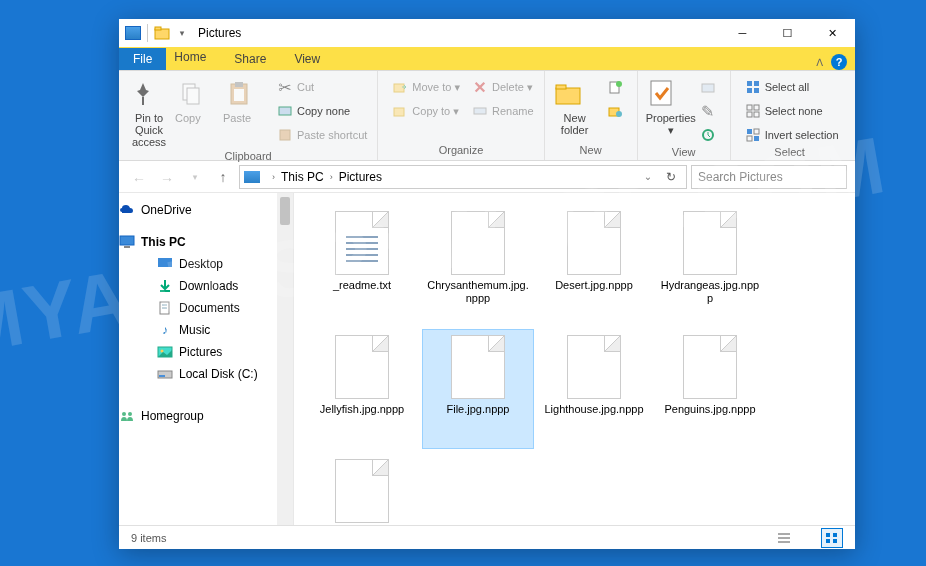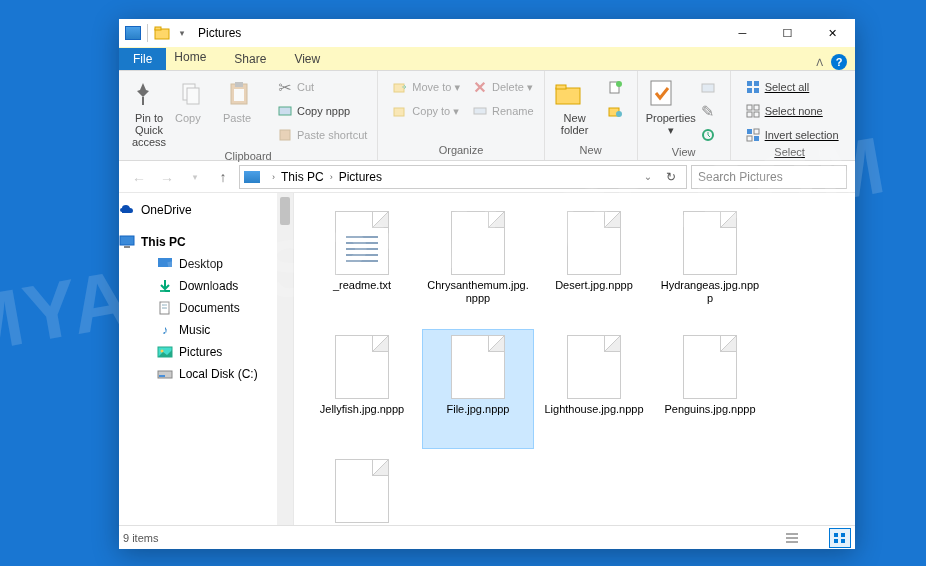--- a/index.html
+++ b/index.html
@@ -10,21 +10,21 @@
     
     .titlebar { height: 28px; display: flex; align-items: center; padding: 0 0 0 6px; background: #fff; }
     .title-icon { width: 16px; height: 14px; background: linear-gradient(180deg, #4ba0e8 0%, #2a80c8 100%); border: 1px solid #1565c0; margin-right: 2px; }
     .title-sep { width: 1px; height: 18px; background: #ccc; margin: 0 4px; }
     .qat-icon { width: 16px; height: 16px; margin: 0 2px; }
     .title-text { font-size: 12px; margin-left: 6px; color: #000; }
     .titlebar-spacer { flex: 1; }
     .win-btn { width: 45px; height: 28px; display: flex; align-items: center; justify-content: center; font-size: 11px; cursor: pointer; }
     
     
-    .tabs { height: 24px; display: flex; align-items: flex-end; background: #fef9c3; border-bottom: 1px solid #dadada; }
+    .tabs { height: 24px; display: flex; align-items: flex-end; background: #fde047; border-bottom: 1px solid #dadada; }
     .tab { padding: 4px 14px; font-size: 12px; cursor: pointer; color: #444; }
     .tab.file { background: #1979ca; color: #fff; }
     .tab.active { border-bottom: 2px solid transparent; padding-left: 8px; }
     .tabs-spacer { flex: 1; }
     .tabs-right { display: flex; align-items: center; padding-right: 8px; gap: 8px; }
     .chevron-up { font-size: 10px; color: #666; cursor: pointer; }
     .help-icon { width: 16px; height: 16px; background: #0078d7; border-radius: 50%; color: #fff; display: flex; align-items: center; justify-content: center; font-size: 11px; font-weight: bold; cursor: pointer; }
     
     
     .ribbon { height: 90px; background: #f5f6f7; border-bottom: 1px solid #dadada; display: flex; }
@@ -67,21 +67,21 @@
     .file-item { width: 112px; height: 120px; display: flex; flex-direction: column; align-items: center; padding: 6px 4px; cursor: pointer; }
     .file-item.selected { background: #cce8ff; border: 1px solid #99d1ff; padding: 5px 3px; }
     .file-icon { width: 54px; height: 64px; position: relative; margin-bottom: 4px; }
     .blank-page { width: 100%; height: 100%; background: #fff; border: 1px solid #ccc; position: relative; }
     .page-fold { position: absolute; top: 0; right: 0; width: 16px; height: 16px; background: linear-gradient(135deg, #fff 0%, #fff 48%, #ccc 50%, #eee 52%, #eee 100%); border-left: 1px solid #ccc; border-bottom: 1px solid #ccc; }
     .txt-lines { position: absolute; top: 24px; left: 10px; right: 10px; }
     .txt-lines div { height: 2px; background: #8aa4bf; margin-bottom: 4px; }
     .file-label { font-size: 11px; text-align: center; line-height: 1.2; color: #000; word-break: break-word; }
     
     
-    .statusbar { height: 24px; border-top: 1px solid #e0e0e0; display: flex; align-items: center; padding: 0 4px; font-size: 11px; color: #555; gap: 24px; }
+    .statusbar { height: 24px; border-top: 1px solid #e0e0e0; display: flex; align-items: center; padding: 0 12px; font-size: 11px; color: #555; gap: 24px; }
     .statusbar-spacer { flex: 1; }
     .view-btn { width: 22px; height: 20px; border: 1px solid transparent; display: flex; align-items: center; justify-content: center; cursor: pointer; margin-left: 2px; }
     .view-btn.active { border-color: #0078d7; background: #e5f1fb; }
   </style>
 </head>
 <body>
 
 <div class="watermark">MYANTISPYWARE.COM</div>
 
 <div class="window">
@@ -151,21 +151,21 @@
           <div class="ribbon-btn-small disabled">
               <div class="ico">✂</div>
               <span class="lbl">Cut</span>
             </div>
           <div class="ribbon-btn-small">
               <div class="ico">
                 <svg width="14" height="14">
                   <rect x="1" y="3" width="12" height="8" fill="#cde" stroke="#5a8"></rect>
                 </svg>
               </div>
-              <span class="lbl">Copy nppp</span>
+              <span class="lbl">Copy none</span>
             </div>
           <div class="ribbon-btn-small disabled">
               <div class="ico">
                 <svg width="14" height="14">
                   <rect x="2" y="2" width="10" height="10" fill="#d9a86c" stroke="#a67c3c"></rect>
                 </svg>
               </div>
               <span class="lbl">Paste shortcut</span>
             </div>
         </div>
@@ -273,21 +273,21 @@
                   <circle cx="7" cy="7" r="5" fill="none" stroke="#3a7" stroke-width="2"></circle>
                   <path d="M7 4 L7 7 L9 9" stroke="#3a7" fill="none"></path>
                 </svg>
               </div>
             </div>
         </div>
       </div>
       <div class="ribbon-group-label">View</div>
     </div>
 
-    <div class="ribbon-group" style="border-right:none;text-decoration:underline;">
+    <div class="ribbon-group" style="border-right:none;">
       <div class="ribbon-group-content">
         <div class="ribbon-col">
           <div class="ribbon-btn-small">
               <div class="ico">
                 <svg width="14" height="14">
                   <rect x="1" y="1" width="5" height="5" fill="#4a90d9"></rect>
                   <rect x="8" y="1" width="5" height="5" fill="#4a90d9"></rect>
                   <rect x="1" y="8" width="5" height="5" fill="#4a90d9"></rect>
                   <rect x="8" y="8" width="5" height="5" fill="#4a90d9"></rect>
                 </svg>
@@ -408,20 +408,31 @@
           <div class="ico">
             <svg width="16" height="16">
               <rect x="1" y="5" width="14" height="7" fill="#ccc" stroke="#888"></rect>
               <rect x="2" y="9" width="6" height="2" fill="#4a90d9"></rect>
             </svg>
           </div>
           <span>Local Disk (C:)</span>
         </div>
       <div class="nav-spacer"></div>
       <div class="nav-spacer"></div>
+      <div class="nav-item">
+          <div class="ico">
+            <svg width="16" height="16">
+              <circle cx="5" cy="6" r="2" fill="#5b8"></circle>
+              <circle cx="11" cy="6" r="2" fill="#5b8"></circle>
+              <path d="M2 13 Q2 9 5 9 Q8 9 8 13 Z" fill="#5b8"></path>
+              <path d="M8 13 Q8 9 11 9 Q14 9 14 13 Z" fill="#5b8"></path>
+            </svg>
+          </div>
+          <span>Homegroup</span>
+        </div>
     </div>
 
     <div class="files" id="files-container">
         <div class="file-item">
           <div class="file-icon">
             <div class="blank-page">
               <div class="page-fold"></div>
               <div class="txt-lines">
                 <div></div>
                 <div></div>

